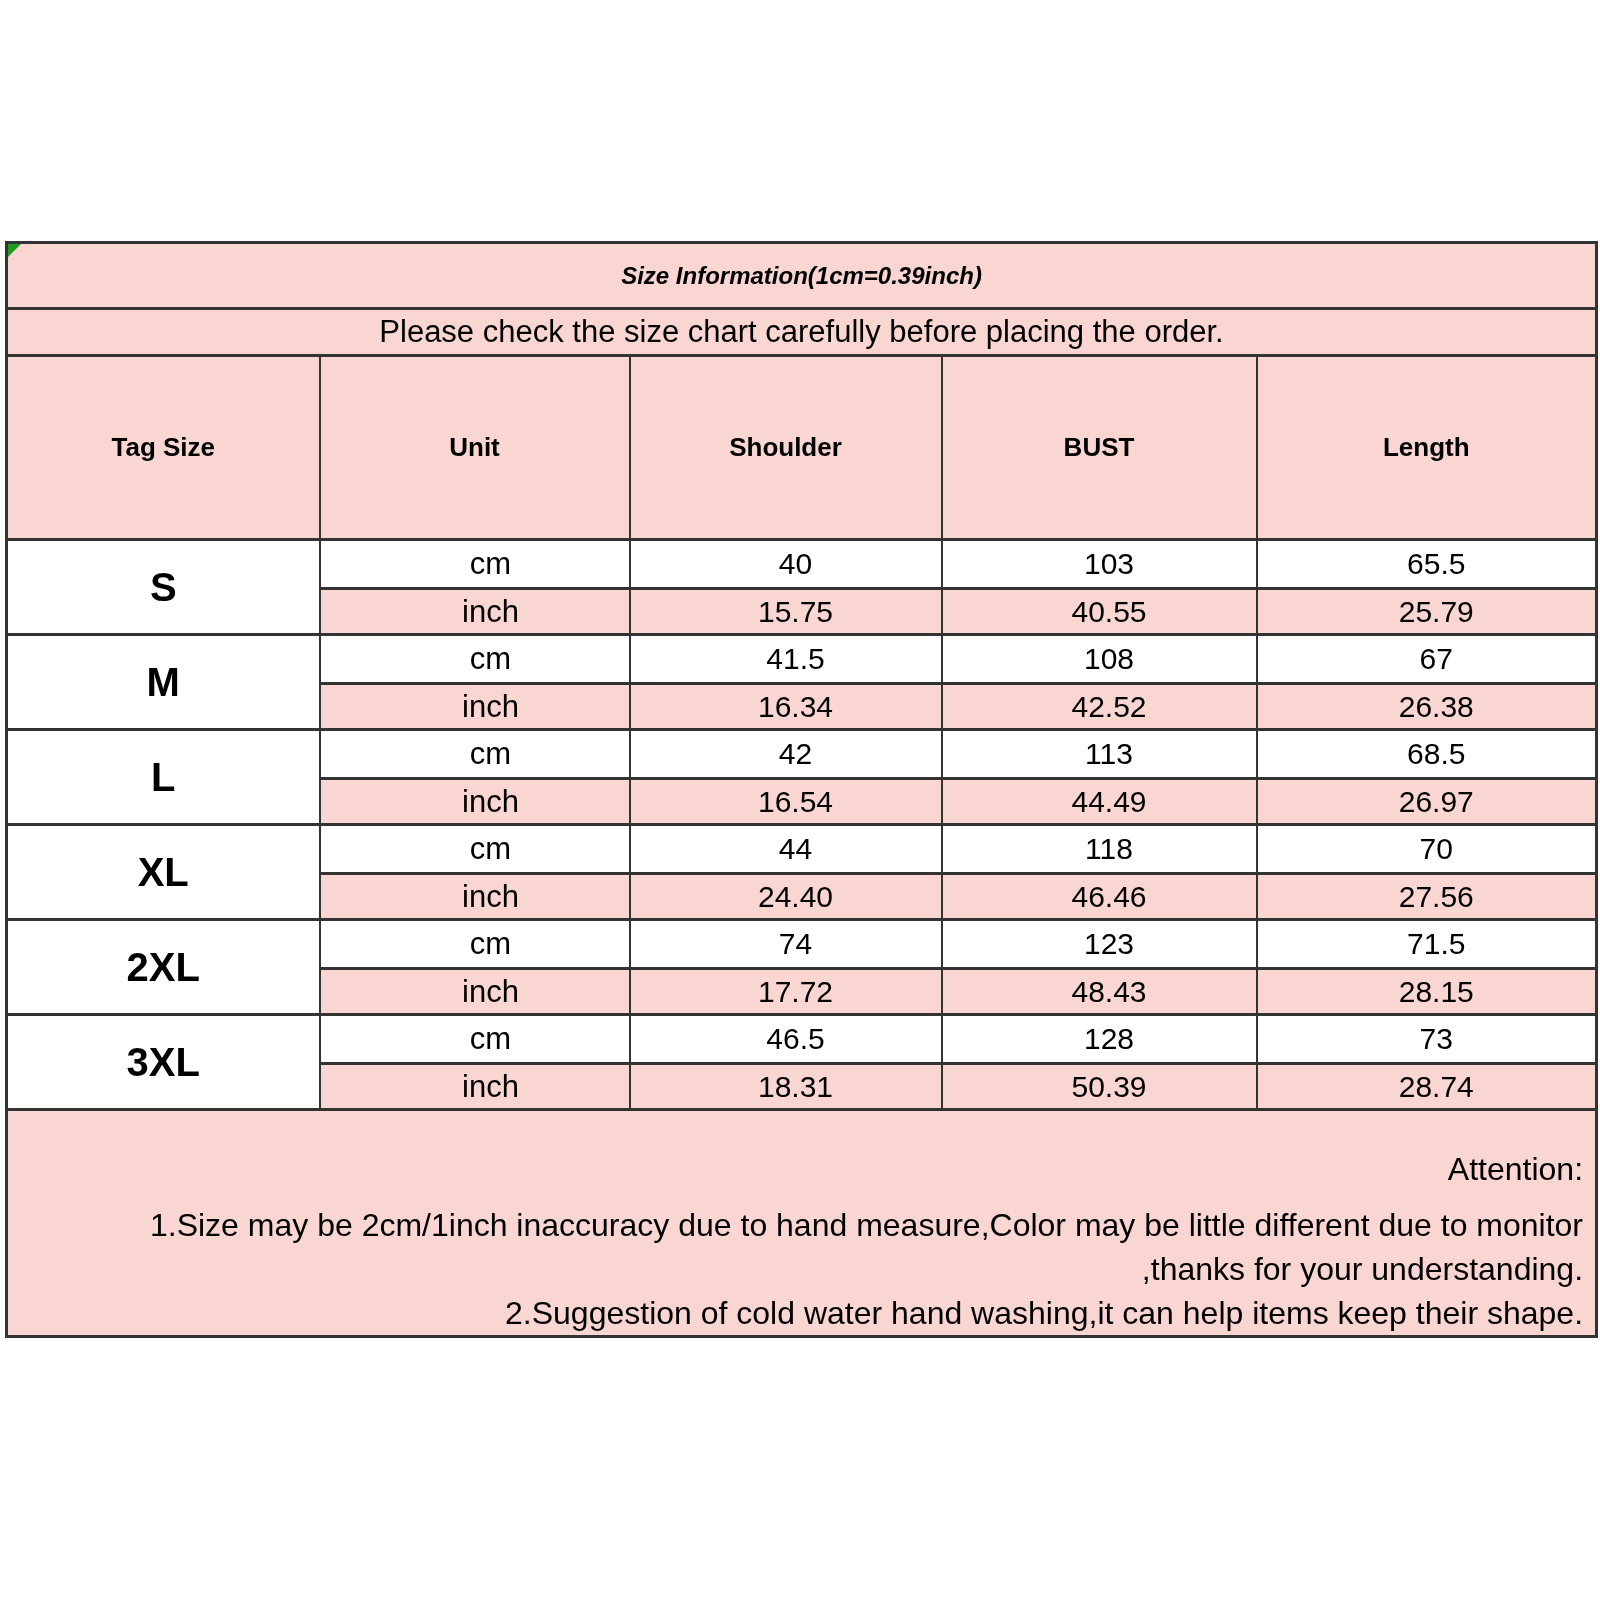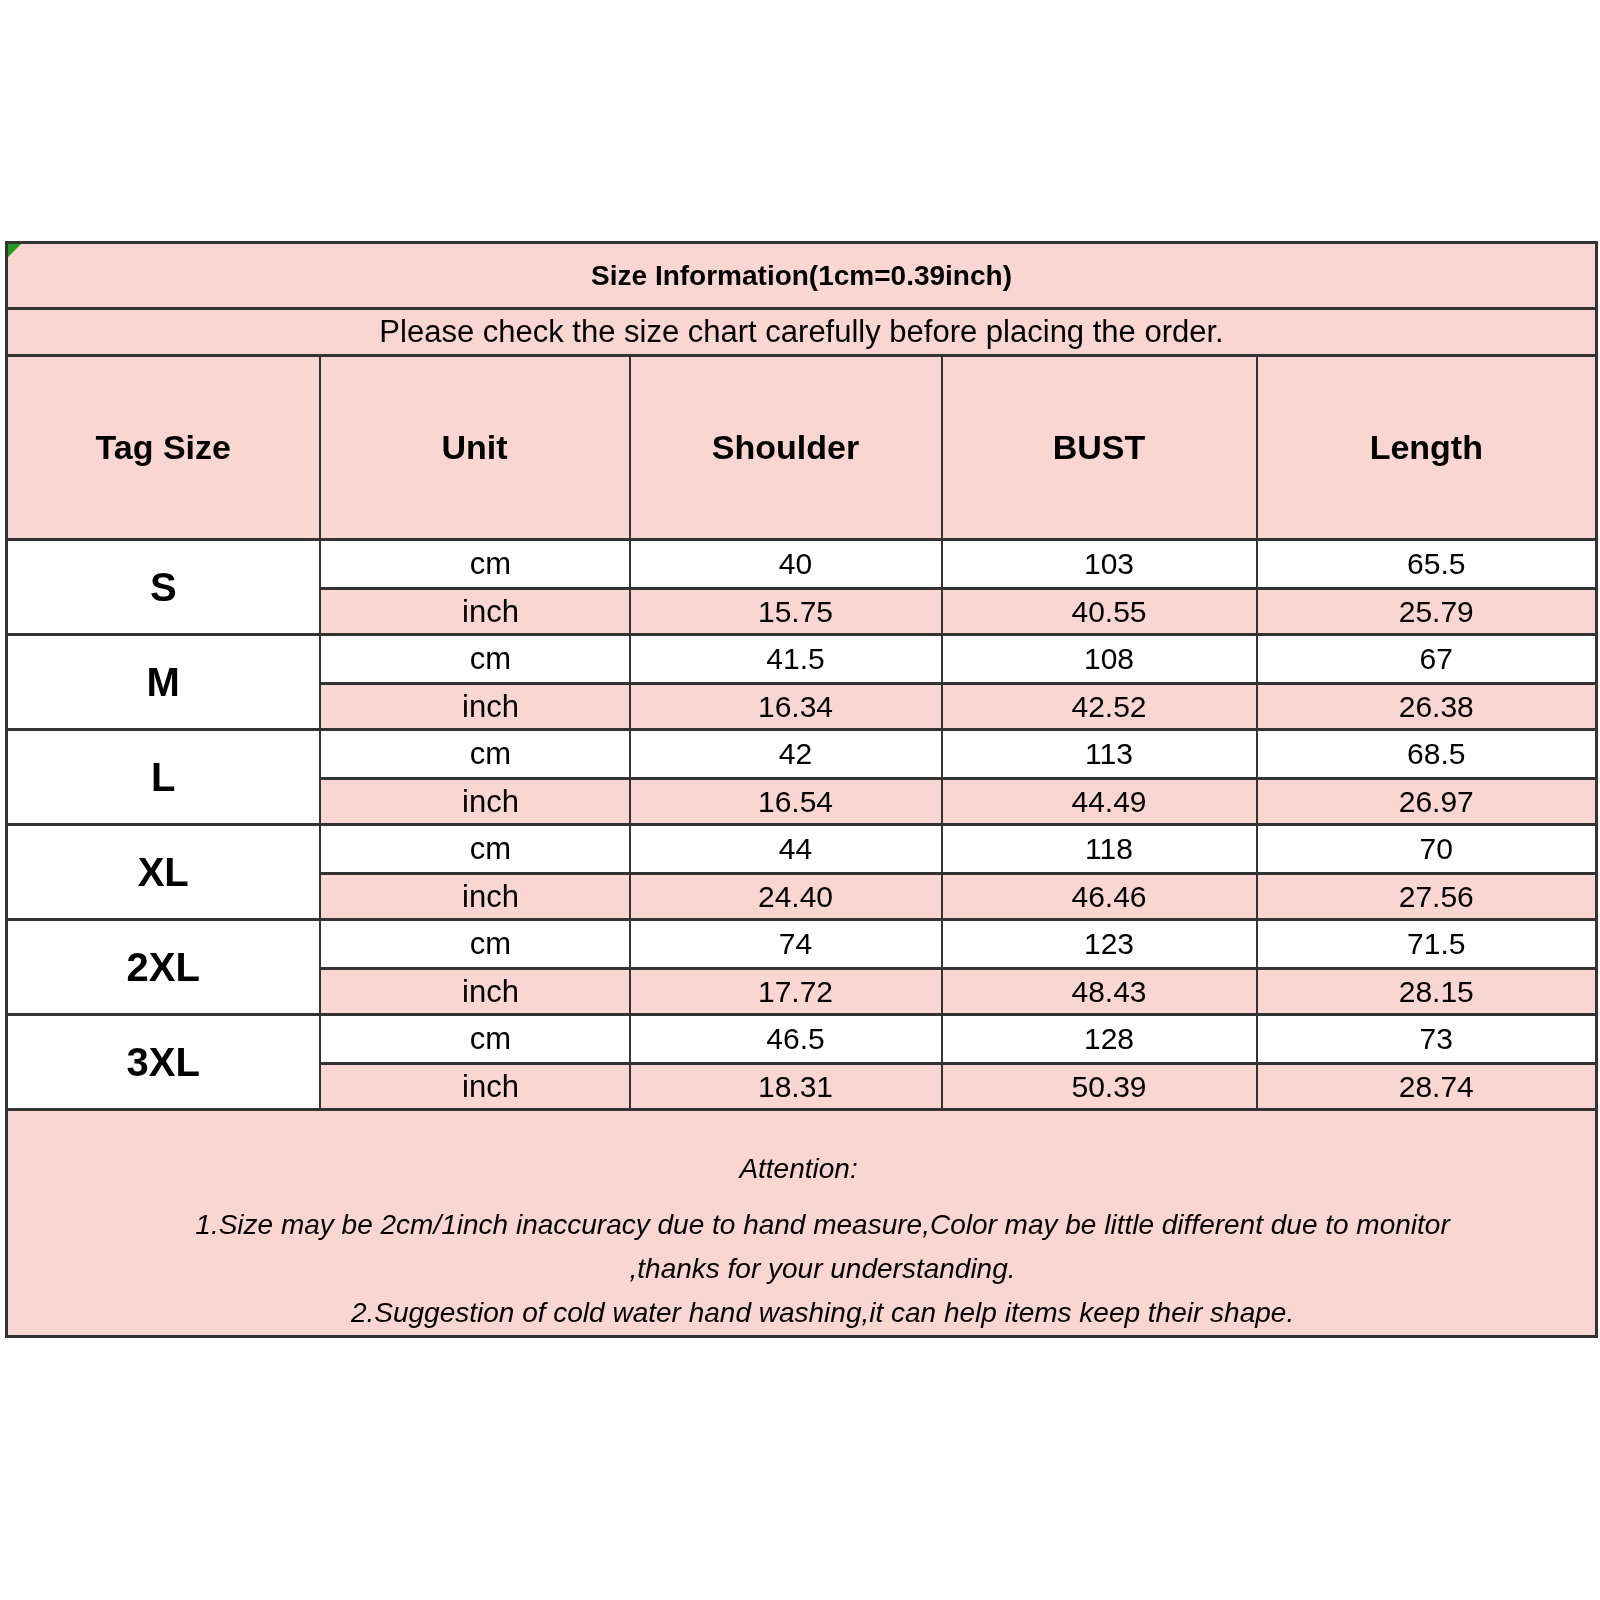--- a/index.html
+++ b/index.html
@@ -39,43 +39,42 @@
     border-top-width: 3px;
     border-bottom-width: 3px;
     text-align: center;
     vertical-align: middle;
     overflow: hidden;
     font-weight: normal;
   }
 
   .pink { background: var(--pink, #f9d6d2); }
 
-  .title-cell   { height: 66px;  font-size: 28px; font-weight: bold; }
+  .title-cell   { height: 66px;  font-size: 24px; font-weight: bold; font-style: italic; }
   .subtitle-cell{ height: 47px;  font-size: 31px; }
-  .header-row th{ height: 184px; font-size: 34px; font-weight: bold; background: var(--pink, #f9d6d2); }
+  .header-row th{ height: 184px; font-size: 26px; font-weight: bold; background: var(--pink, #f9d6d2); }
 
   .cm-row  td, .cm-row th  { height: 49px; }
   .inch-row td             { height: 46px; background: var(--pink, #f9d6d2); }
 
   .tag-cell {
     background: var(--row_white, #ffffff);
     font-size: 40px;
     font-weight: bold;
   }
   .unit-cell { font-size: 31px; padding-left: 32px; }
   .data-cell { font-size: 30px; padding-left: 20px; }
 
   .attention-cell {
     height: 202px;
     background: var(--pink, #f9d6d2);
-    text-align: center;
+    text-align: right;
     vertical-align: top;
     padding: 36px 12px 0 6px;
-    font-size: 28px;
-    font-style: italic;
+    font-size: 32px;
   }
   .attention-cell .att-heading { line-height: 44px; margin-bottom: 12px; }
   .attention-cell .att-line    { line-height: 44px; margin-left: 48px; }
 </style>
 </head>
 <body>
 
 <div class="table-wrap">
   <div class="green-marker"></div>
 

